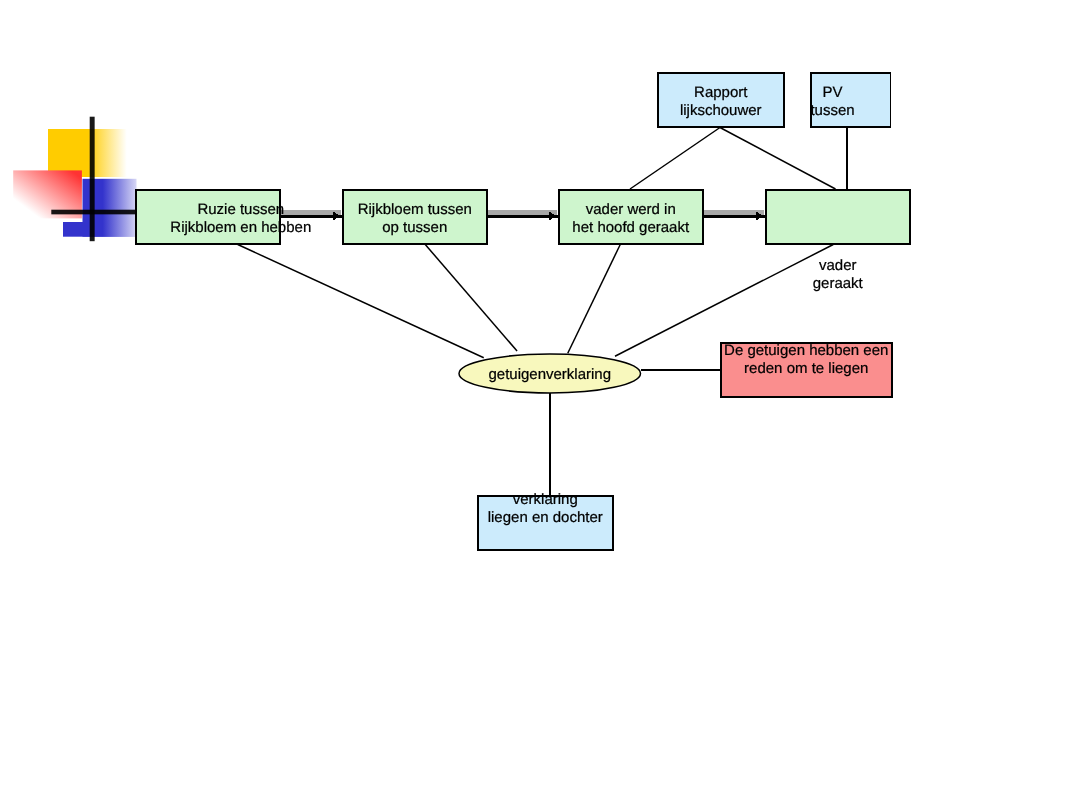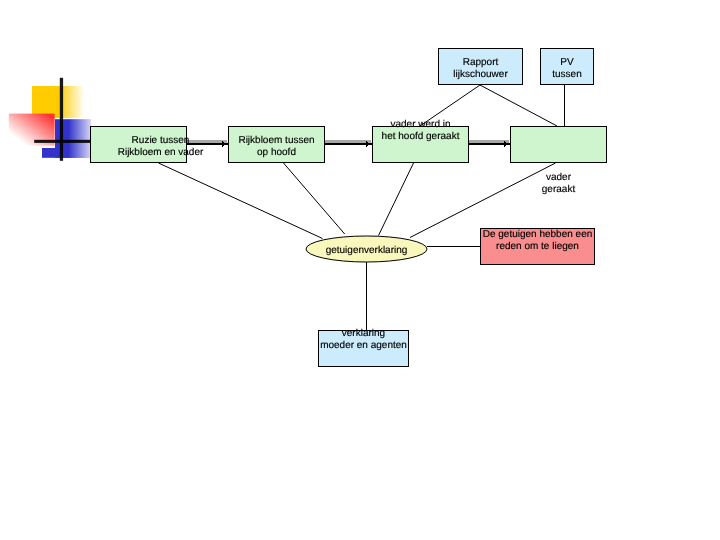--- a/index.html
+++ b/index.html
@@ -83,39 +83,39 @@
       <rect x="318.5" y="330.5" width="90" height="36" shape-rendering="crispEdges" fill="#ccebfc" stroke="#000000" stroke-width="1"></rect>
     </svg>
 
   <div id="labels">
       <div class="node-label" style="left: 438px; top: 48px; width: 85px; height: 37px;">
         <div class="lines">
           <span class="lbl">Rapport</span>
           <span class="lbl">lijkschouwer</span>
         </div>
       </div>
-      <div class="node-label" style="left: 540px; top: 48px; width: 54px; height: 37px;">
+      <div class="node-label" style="left: 528px; top: 48px; width: 54px; height: 37px;">
         <div class="lines">
           <span class="lbl">PV</span>
           <span class="lbl">tussen</span>
         </div>
       </div>
       <div class="node-label" style="left: 90px; top: 126px; width: 97px; height: 37px; padding-left: 44px;">
         <div class="lines">
           <span class="lbl">Ruzie tussen</span>
-          <span class="lbl">Rijkbloem en vader</span>
+          <span class="lbl">Rijkbloem en hebben</span>
         </div>
       </div>
       <div class="node-label" style="left: 228px; top: 126px; width: 97px; height: 37px;">
         <div class="lines">
           <span class="lbl">Rijkbloem tussen</span>
-          <span class="lbl">op hoofd</span>
+          <span class="lbl">op tussen</span>
         </div>
       </div>
-      <div class="node-label" style="left: 372px; top: 110px; width: 97px; height: 37px;">
+      <div class="node-label" style="left: 372px; top: 126px; width: 97px; height: 37px;">
         <div class="lines">
           <span class="lbl">vader werd in</span>
           <span class="lbl">het hoofd geraakt</span>
         </div>
       </div>
       <div class="node-label" style="left: 510px; top: 126px; width: 97px; height: 37px; margin-top: 37px;">
         <div class="lines">
           <span class="lbl">vader</span>
           <span class="lbl">geraakt</span>
         </div>
@@ -127,18 +127,18 @@
       </div>
       <div class="node-label" style="left: 480px; top: 220px; width: 115px; height: 37px;">
         <div class="lines">
           <span class="lbl">De getuigen hebben een</span>
           <span class="lbl">reden om te liegen</span>
         </div>
       </div>
       <div class="node-label" style="left: 318px; top: 319px; width: 91px; height: 37px;">
         <div class="lines">
           <span class="lbl">verklaring</span>
-          <span class="lbl">moeder en agenten</span>
+          <span class="lbl">liegen en dochter</span>
         </div>
       </div>
     </div>
 
 </div>
 
 </body></html>

